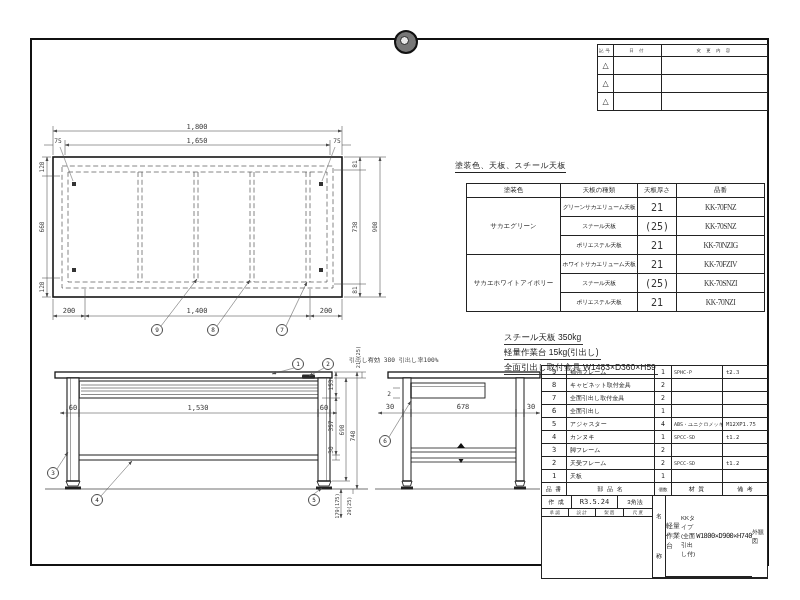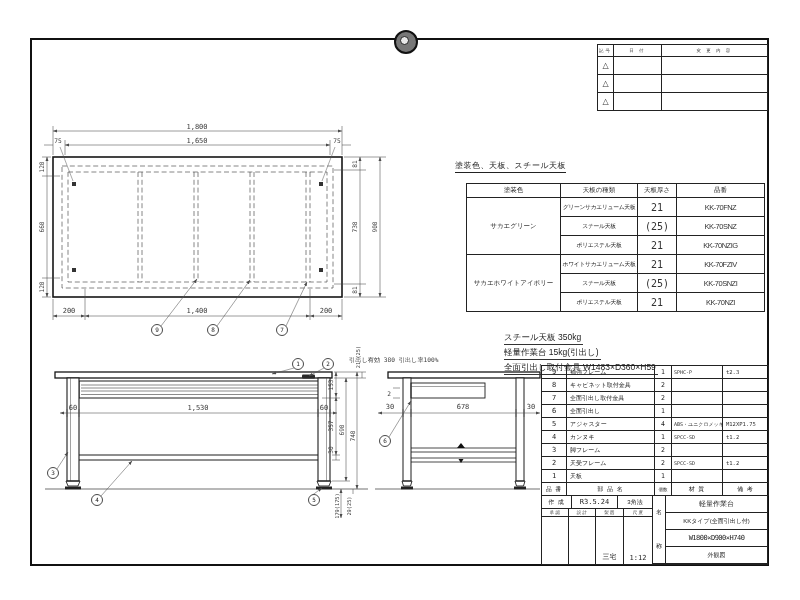--- a/index.html
+++ b/index.html
@@ -18,41 +18,41 @@
   .rev .hd td{height:11px;font-size:4.5px;letter-spacing:2px;color:#333;}
   .rev .tri{font-size:8px;color:#333;}
   
   .coat-title{left:455px;top:160px;font-size:8px;letter-spacing:.5px;border-bottom:1px solid #222;padding-bottom:1px;}
   .coat{left:466px;top:183px;width:298px;font-size:6px;}
   .coat td{text-align:center;height:18px;}
   .coat .hd td{height:13px;font-size:6.5px;}
   .coat .c1{font-size:6.5px;}
   .coat .c2{font-size:5.8px;letter-spacing:-.3px;}
   .coat .c3{font-size:10px;font-family:"DejaVu Sans Mono",monospace;color:#333;}
-  .coat .c4{font-size:7.5px;font-family:Liberation Sans, sans-serif;color:#333;letter-spacing:-.5px;}
+  .coat .c4{font-size:7.5px;font-family:Liberation Serif, serif;color:#333;letter-spacing:-.5px;}
   
   .notes{left:504px;top:332px;font-size:8.5px;color:#222;}
   .notes div{border-bottom:1px solid #333;margin-bottom:2px;display:table;padding:0 2px 0 0;}
   
   .parts{left:541px;top:365px;width:227px;}
   .parts td{height:12px;}
   .parts .c0{text-align:center;font-size:7px;font-family:"DejaVu Sans Mono",monospace;}
   .parts .c1{font-size:6px;padding-left:3px;}
   .parts .c2{text-align:center;font-size:6.5px;font-family:"DejaVu Sans Mono",monospace;}
   .parts .c3{font-size:5px;padding-left:2px;font-family:"DejaVu Sans Mono",monospace;color:#333;}
   .parts .c4{font-size:5.5px;padding-left:3px;font-family:"DejaVu Sans Mono",monospace;color:#333;}
   .parts .hd td{font-size:6px;text-align:center;letter-spacing:1px;}
   
-  .tb{left:541px;top:495px;width:227px;height:70px;border:1px solid #222;box-sizing:border-box;background:#fff;display:flex;flex-direction:column;}
+  .tb{left:541px;top:495px;width:227px;height:84px;border:1px solid #222;box-sizing:border-box;background:#fff;display:flex;flex-direction:column;}
   .tb .row{display:flex;}
   .tb .cell{border-right:1px solid #222;border-bottom:1px solid #222;box-sizing:border-box;display:flex;align-items:center;justify-content:center;overflow:hidden;white-space:nowrap;}
   .tb-left{width:110px;display:flex;flex-direction:column;}
   .tb-name{width:117px;display:flex;border-bottom:1px solid #222;box-sizing:border-box;}
   .tb-name-label{width:13px;border-right:1px solid #222;display:flex;flex-direction:column;align-items:center;justify-content:space-around;font-size:6px;box-sizing:border-box;}
-  .tb-name-lines{flex:1;display:flex;flex-direction:column;}
+  .tb-name-lines{flex:1;display:flex;flex-direction:row;}
   .tb-name-lines .ln{flex:1;border-bottom:1px solid #222;display:flex;align-items:center;justify-content:center;box-sizing:border-box;}
   .tb-name-lines .ln:last-child{border-bottom:none;}
   .logo-row{height:17px;display:flex;}
   .logo-cell{width:110px;border-right:1px solid #222;display:flex;align-items:center;box-sizing:border-box;padding-left:4px;}
   .vlabel{width:11px;border-right:1px solid #222;font-size:4.5px;line-height:5px;text-align:center;word-break:break-all;display:flex;align-items:center;justify-content:center;box-sizing:border-box;color:#333;}
   .logo-circle{width:11px;height:11px;border-radius:50%;background:#222;position:relative;flex:none;}
   .logo-circle::after{content:"";position:absolute;left:2.5px;top:2.5px;width:6px;height:6px;border-radius:50%;background:#fff;border:1px solid #222;box-sizing:border-box;}
   .logo-pref{font-size:4px;line-height:4.5px;margin:0 2px;color:#111;width:10px;word-break:break-all;}
   .logo-main{font-size:13px;font-weight:bold;font-style:italic;letter-spacing:1px;color:#000;}
   
@@ -466,26 +466,20 @@
         <div class="cell" style="width:30px;font-size:6px;letter-spacing:1px;">作 成</div>
         <div class="cell" style="width:46px;font-size:7px;font-family:'DejaVu Sans Mono',monospace;">R3.5.24</div>
         <div class="cell" style="width:34px;font-size:6px;border-right:none;">3角法</div>
       </div>
       <div class="row" style="height:8px;">
         <div class="cell" style="width:27px;font-size:4.5px;color:#333;">承 認</div>
         <div class="cell" style="width:27px;font-size:4.5px;color:#333;">設 計</div>
         <div class="cell" style="width:28px;font-size:4.5px;color:#333;">製 図</div>
         <div class="cell" style="width:28px;font-size:4.5px;color:#333;border-right:none;">尺 度</div>
       </div>
-      <div class="row" style="flex:1;">
-        <div class="cell" style="width:27px;border-bottom:none;"></div>
-        <div class="cell" style="width:27px;border-bottom:none;"></div>
-        <div class="cell" style="width:28px;border-bottom:none;font-size:7px;align-items:flex-end;padding-bottom:2px;">三宅</div>
-        <div class="cell" style="width:28px;border-bottom:none;border-right:none;font-size:7px;font-family:'DejaVu Sans Mono',monospace;align-items:flex-end;padding-bottom:2px;">1:12</div>
-      </div>
     </div>
     <div class="tb-name" style="border-left:1px solid #222;">
       <div class="tb-name-label">
         <span>名</span>
         <span>称</span>
       </div>
       <div class="tb-name-lines">
         <div class="ln" style="font-size:7px;">軽量作業台</div>
         <div class="ln" style="font-size:6px;">KKタイプ(全面引出し付)</div>
         <div class="ln" style="font-size:7px;font-family:'DejaVu Sans Mono',monospace;letter-spacing:-.5px;">W1800×D900×H740</div>

